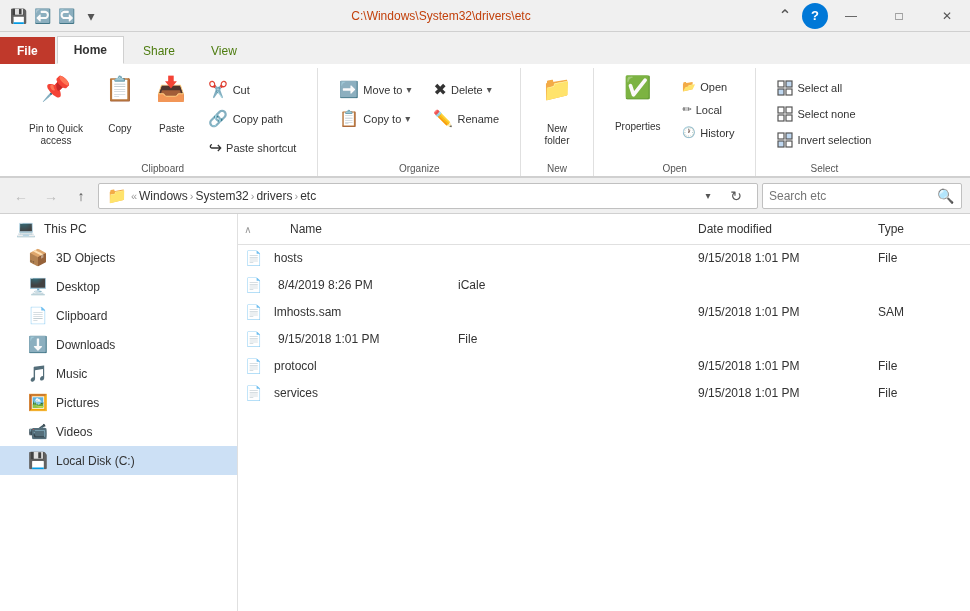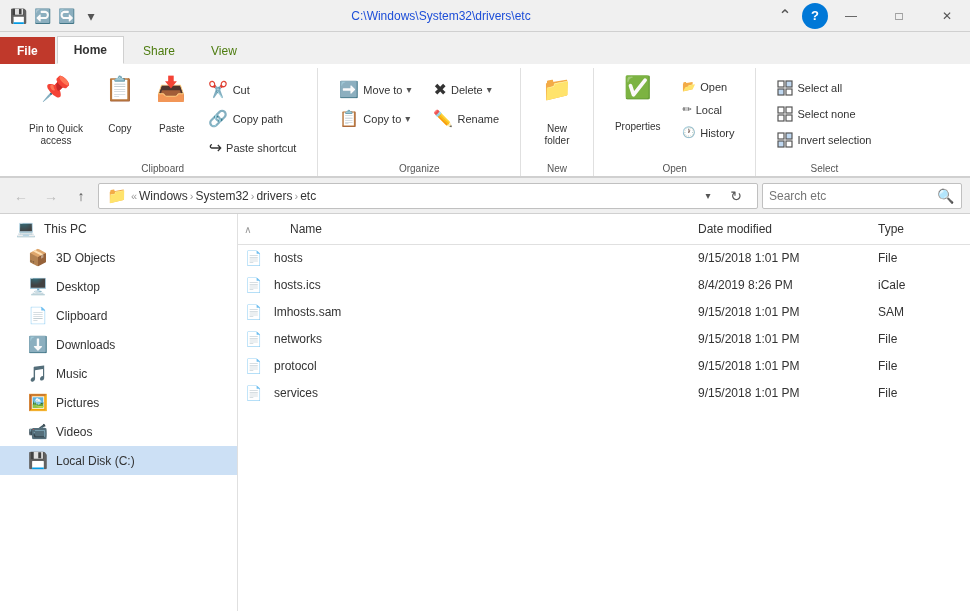--- a/index.html
+++ b/index.html
@@ -1,17 +1,17 @@
 <!DOCTYPE html>
 <html><head>
   <meta charset="utf-8">
   <style>
     * { box-sizing: border-box; margin: 0; padding: 0; }
     body { font-family: 'Segoe UI', Arial, sans-serif; font-size: 12px; background: #f0f0f0; width: 970px; height: 611px; overflow: hidden; user-select: none; }
-    .title-bar-path { flex: 1; text-align: center; font-size: 12px; color: #1d4ed8; }
+    .title-bar-path { flex: 1; text-align: center; font-size: 12px; color: #c2410c; }
     .title-bar-controls { display: flex; gap: 2px; }
     .win-btn { width: 46px; height: 32px; display: flex; align-items: center; justify-content: center; cursor: pointer; font-size: 12px; color: #555; }
 
     
     .ribbon-tabs {
       height: 32px;
       background: #f0f0f0;
       display: flex;
       align-items: flex-end;
       border-bottom: none;
@@ -526,33 +526,31 @@
 
       <div id="file-rows-container">
           <div class="file-row">
     <div class="file-icon">📄</div>
     <div class="file-name">hosts</div>
     <div class="file-date">9/15/2018 1:01 PM</div>
     <div class="file-type">File</div>
   </div>
           <div class="file-row">
     <div class="file-icon">📄</div>
-    <div class="file-name">hosts.ics</div>
     <div class="file-date">8/4/2019 8:26 PM</div>
     <div class="file-type">iCale</div>
   </div>
           <div class="file-row">
     <div class="file-icon">📄</div>
     <div class="file-name">lmhosts.sam</div>
     <div class="file-date">9/15/2018 1:01 PM</div>
     <div class="file-type">SAM</div>
   </div>
           <div class="file-row">
     <div class="file-icon">📄</div>
-    <div class="file-name">networks</div>
     <div class="file-date">9/15/2018 1:01 PM</div>
     <div class="file-type">File</div>
   </div>
           <div class="file-row">
     <div class="file-icon">📄</div>
     <div class="file-name">protocol</div>
     <div class="file-date">9/15/2018 1:01 PM</div>
     <div class="file-type">File</div>
   </div>
           <div class="file-row">

